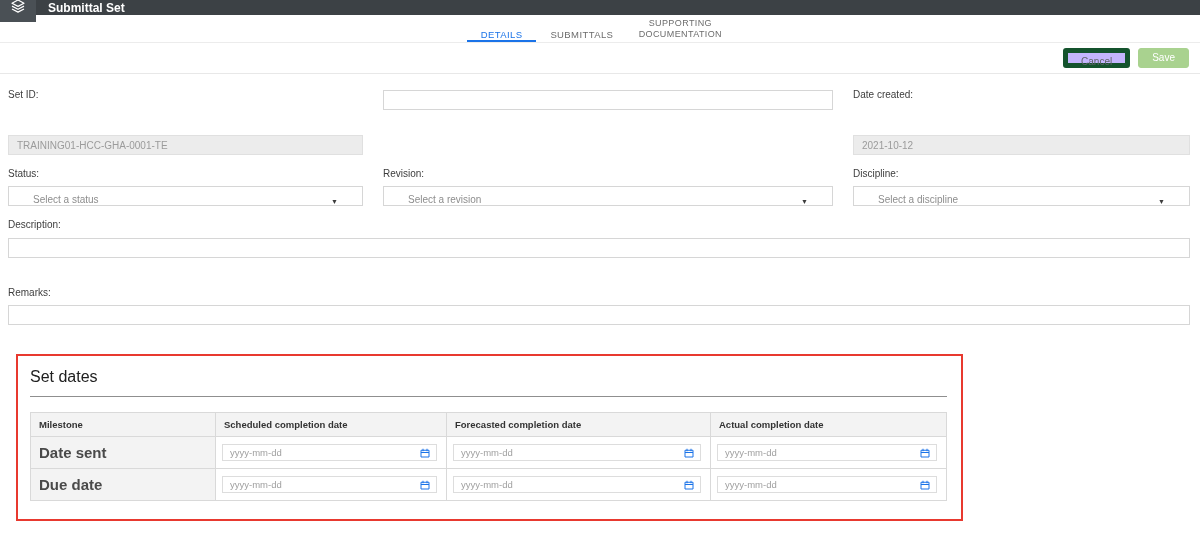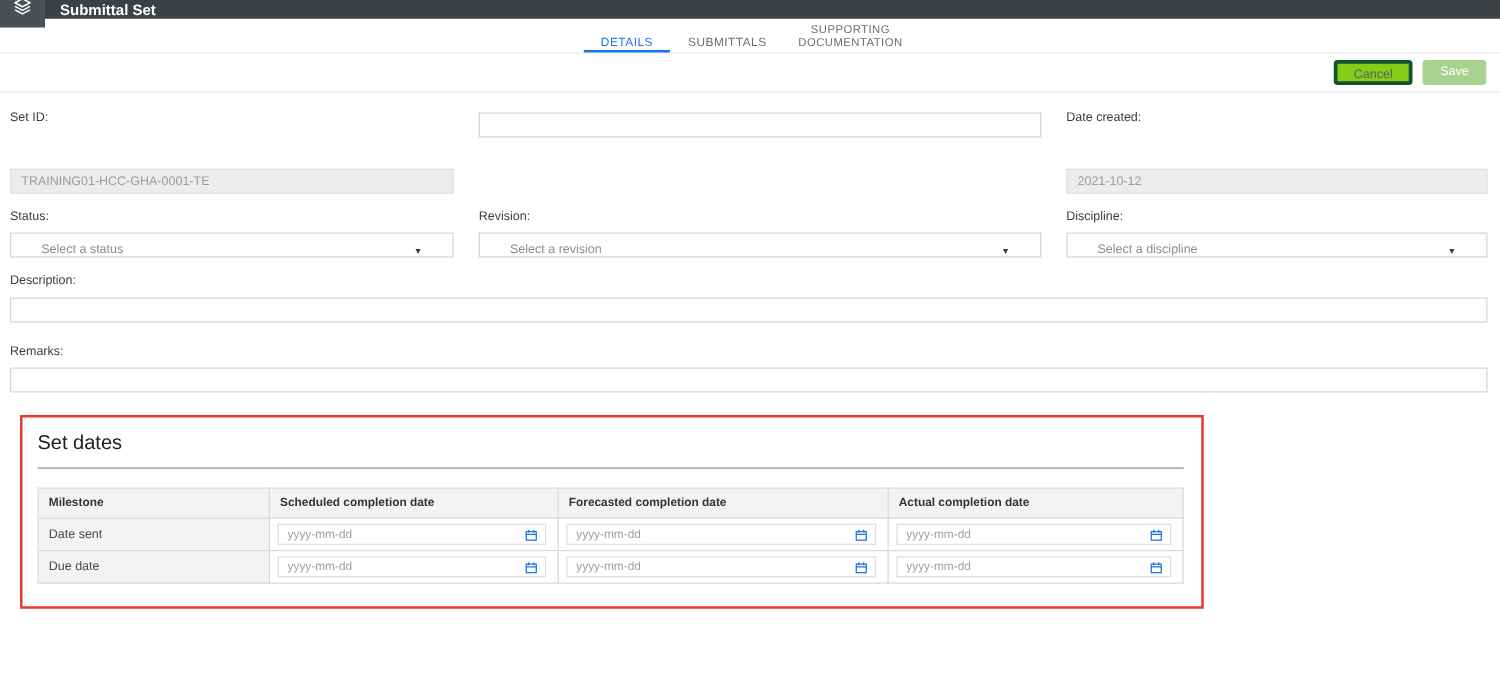--- a/index.html
+++ b/index.html
@@ -19,48 +19,48 @@
     font-size: 9.5px; font-weight: 500; color: #6c6c6c; letter-spacing: .4px;
     text-align: center; cursor: pointer; border-bottom: 2px solid transparent; }
   .tab.active { color: #1a73e8; border-bottom-color: #1a73e8; }
   .tab.wrap { width: 106px; line-height: 1.2; font-size: 9px; padding: 0 6px; }
 
   
   .action-bar { height: 31px; display: flex; justify-content: flex-end; align-items: center;
     gap: 8px; padding-right: 11px; border-bottom: 1px solid #e8e8e8; }
   .btn { height: 20px; padding: 0 13px; font-size: 10px; border-radius: 3px;
     font-family: "Liberation Sans", sans-serif; cursor: pointer; line-height: 18px; }
-  .btn-cancel { background: #84cc16; border: 3px solid #14532d; color: #5f6368; }
+  .btn-cancel { background: #c4b5fd; border: 5px solid #14532d; color: #5f6368; }
   .btn-save { background: #a9d28f; border: 1px solid #a9d28f; color: #fff; }
 
   
   .form { padding: 15px 10px 0 8px; }
   .grid3 { display: grid; grid-template-columns: 355px 450px 1fr; column-gap: 20px;
     margin-bottom: 13px; }
   .field label { display: block; font-size: 10px; color: #3d3d3d; margin-bottom: 7px; }
   .inp { width: 100%; height: 20px; border: 1px solid #d6d6d6; background: #fff;
     font-size: 10px; color: #333; padding: 0 8px;
     font-family: "Liberation Sans", sans-serif; outline: none; }
   .inp.disabled { background: #ececec; border-color: #e0e0e0; color: #9b9b9b; margin-top: 28px; }
   .select { height: 20px; border: 1px solid #d6d6d6; background: #fff; display: flex;
     align-items: flex-end; justify-content: space-between; padding: 0 24px; cursor: pointer; }
   .select .ph { font-size: 10px; color: #8d8d8d; }
   .select .caret { font-size: 7px; color: #3c3c3c; }
-  .field.full { margin-bottom: 18px; }
+  .field.full { margin-bottom: 29px; }
 
   
   .set-dates-box { margin: 18px 0 0 8px; width: 947px; border: 2px solid #e8392f;
     padding: 10px 14px 18px 12px; }
   .set-dates-title { font-size: 16px; font-weight: 400; color: #202020; margin: 2px 0 10px 0; }
   .rule { border-bottom: 1px solid #8f8f8f; }
   table.dates { border-collapse: collapse; width: 100%; margin-top: 15px; table-layout: fixed; }
   table.dates th, table.dates td { border: 1px solid #d9d9d9; }
   table.dates th { background: #f3f3f3; font-size: 9.5px; font-weight: bold; color: #333;
     text-align: left; padding: 6px 8px; }
-  td.milestone { background: #f3f3f3; font-size: 10px; font-weight: normal; color: #4a4a4a;
+  td.milestone { background: #f3f3f3; font-size: 15px; font-weight: bold; color: #4a4a4a;
     padding: 7px 8px; }
   td.date-cell { background: #fff; padding: 3px 9px 3px 6px; }
   .date-input { display: flex; align-items: center; border: 1px solid #ddd; height: 17px;
     padding: 0 5px 0 2px; background: #fff; }
   .date-input input { flex: 1; border: none; outline: none; font-size: 9.5px; color: #333;
     padding: 0 0 0 5px; font-family: "Liberation Sans", sans-serif; min-width: 0; }
   .date-input input::placeholder { color: #a0a0a0; }
   .cal-icon { display: flex; align-items: center; cursor: pointer; }
 
   .col-milestone { width: 185px; }

